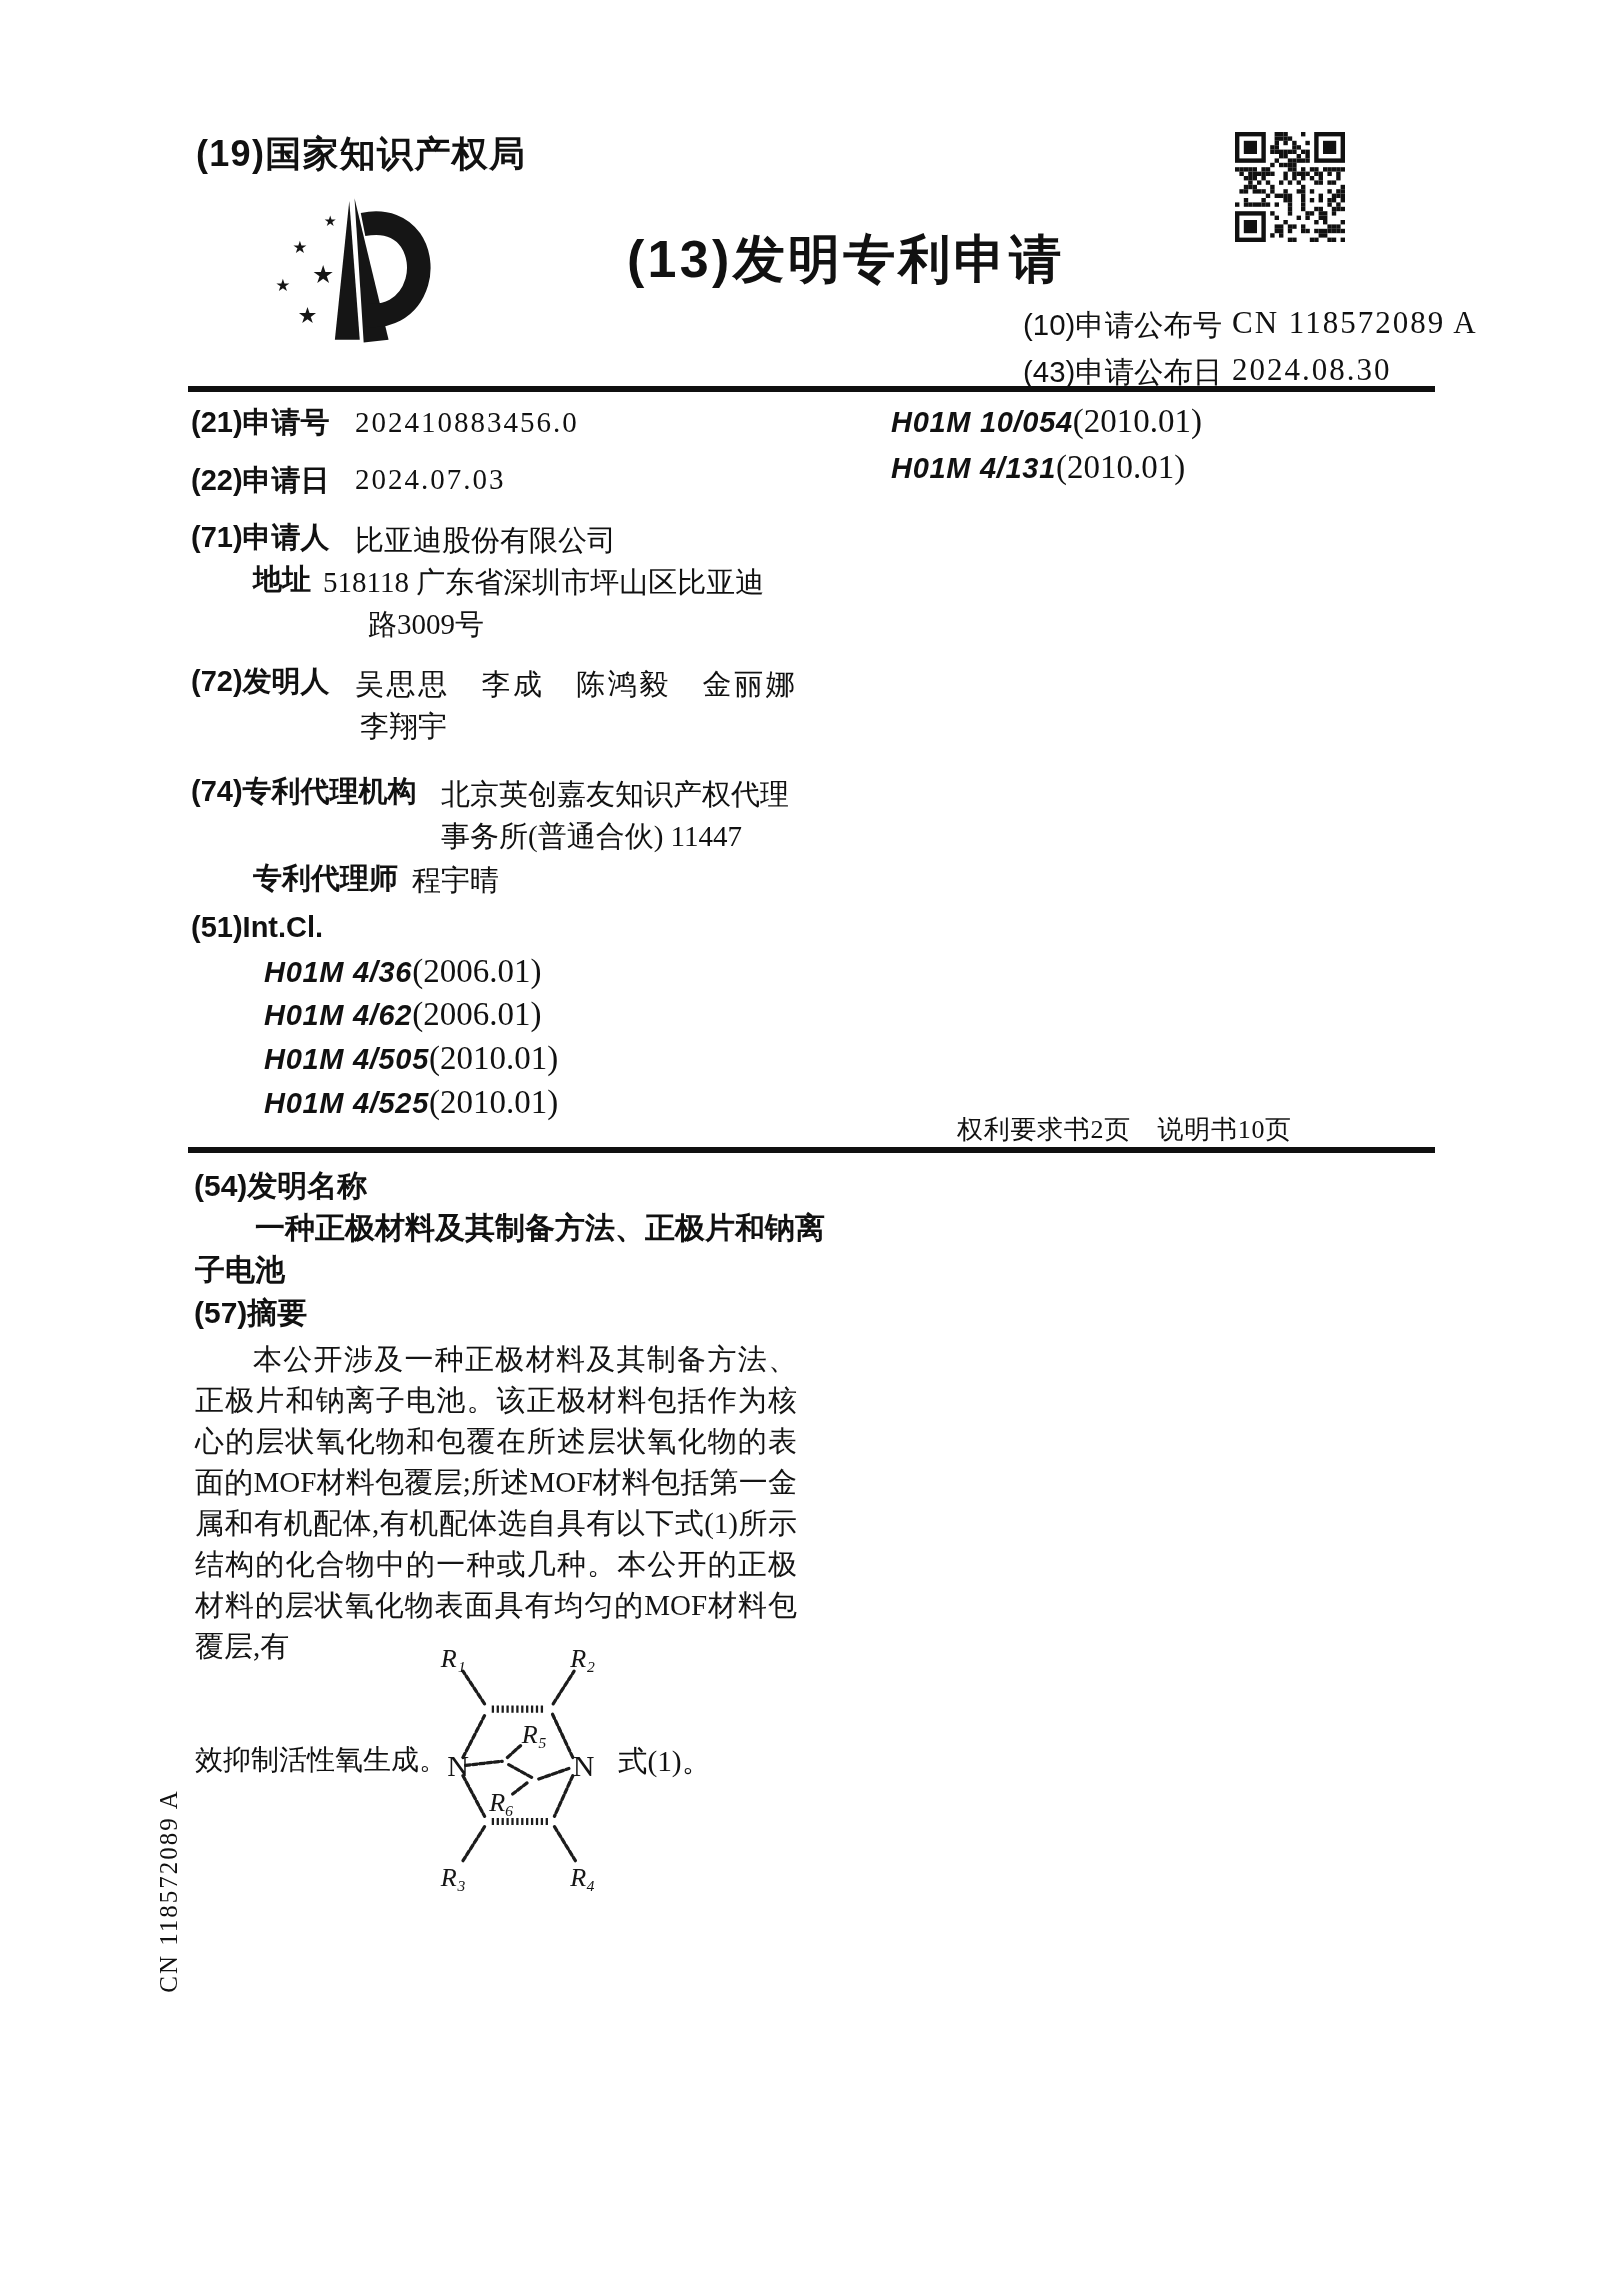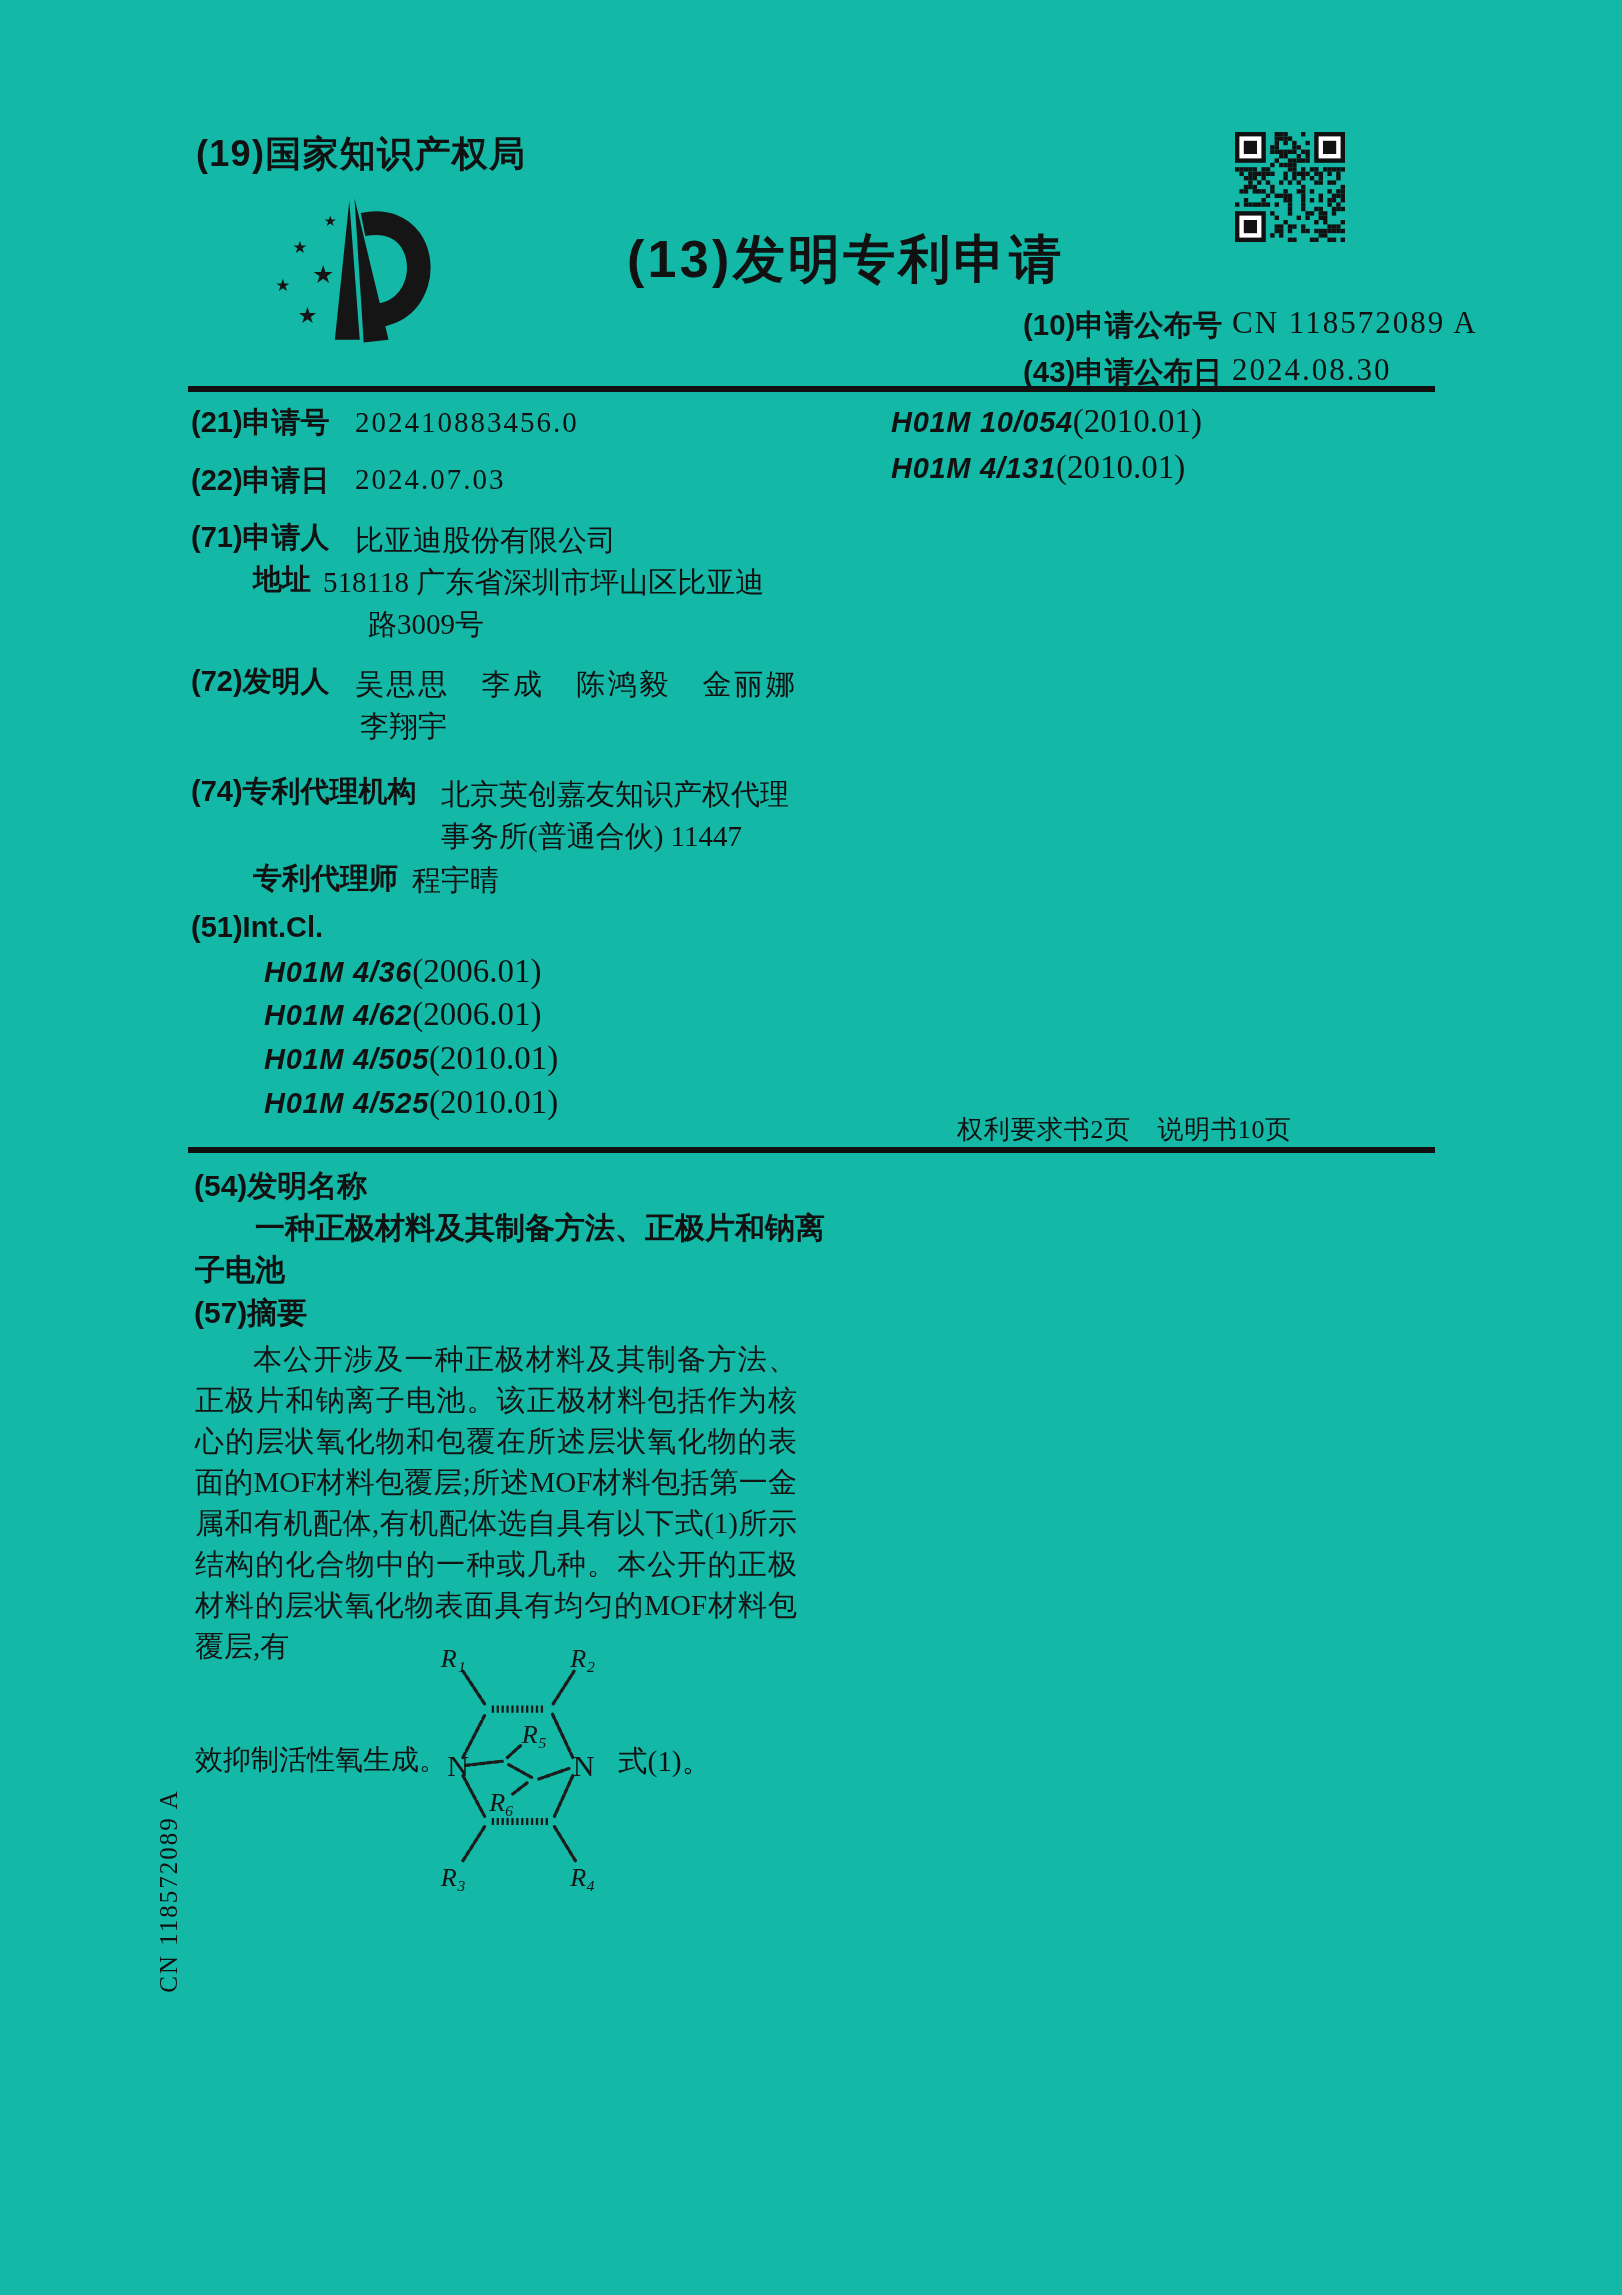--- a/index.html
+++ b/index.html
@@ -1,19 +1,19 @@
 <!DOCTYPE html>
 <html style="font-size:10.5px"><head>
 <meta charset="utf-8">
 <style>
   html,body{margin:0;padding:0;background:#e8e8e8;}
   .page{
     position:relative;
     width:1623px;height:2295px;
-    background:#14b8a6;
+    background:#ffffff;
     overflow:hidden;
     font-family:"Liberation Serif","DejaVu Serif",serif;
     color:#111;
   }
   .abs{position:absolute;white-space:nowrap;}
   .lbl{
     font-family:"Liberation Sans","DejaVu Sans",sans-serif;
     font-weight:bold;font-size:29px;color:#111;
   }
   .val{
@@ -22,21 +22,21 @@
   }
   .num{letter-spacing:2px;}
   .office{
     font-family:"Liberation Sans","DejaVu Sans",sans-serif;
     font-weight:bold;font-size:36px;letter-spacing:1.3px;
   }
   .doctype{
     font-family:"Liberation Sans","DejaVu Sans",sans-serif;
     font-weight:bold;font-size:52px;letter-spacing:3.3px;
   }
-  .publbl{font-family:"Liberation Sans","DejaVu Sans",sans-serif;font-weight:bold;font-size:29.4px;}
+  .publbl{font-family:"Liberation Sans","DejaVu Sans",sans-serif;font-weight:normal;font-size:29.4px;}
   .pubval{font-size:31px;letter-spacing:2px;}
   .rule{position:absolute;background:#101010;}
   .ipc-code{
     font-family:"Liberation Sans","DejaVu Sans",sans-serif;
     font-style:italic;font-weight:bold;font-size:29px;letter-spacing:0.7px;
   }
   .ipc-ver{font-size:33px;}
   .pages{font-size:26px;letter-spacing:0.7px;}
   .sec-lbl{font-family:"Liberation Sans","DejaVu Sans",sans-serif;font-weight:bold;font-size:30px;}
   .title-txt{font-size:30px;font-weight:600;}

